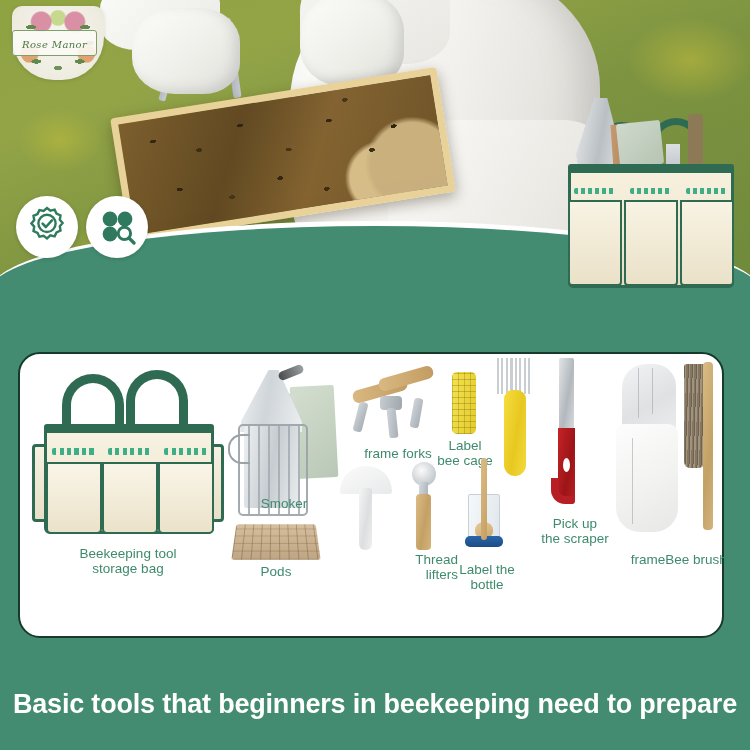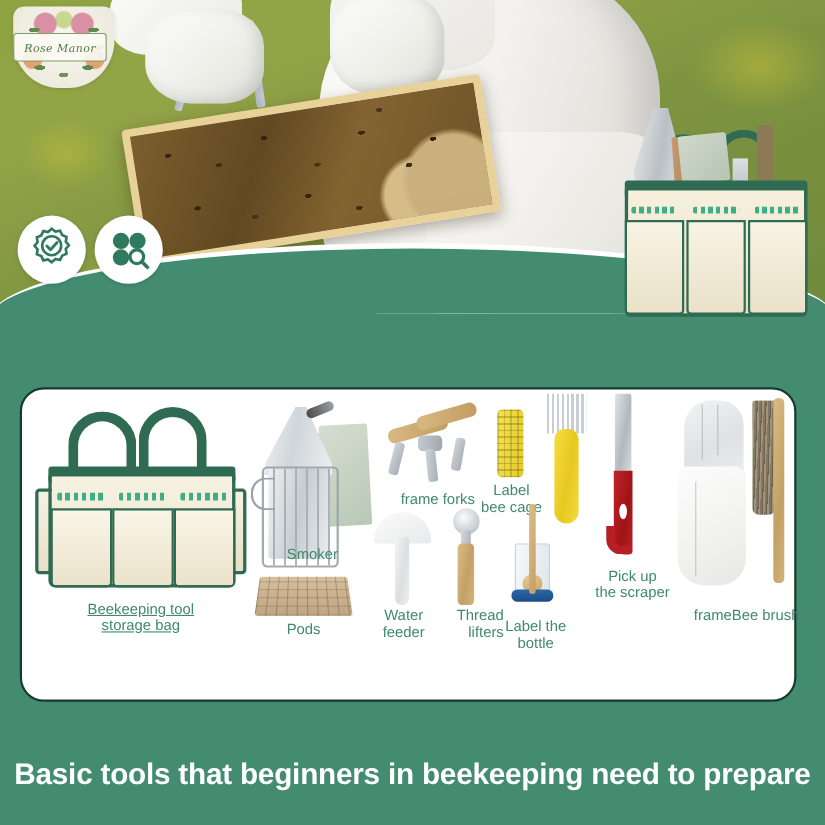--- a/index.html
+++ b/index.html
@@ -565,21 +565,21 @@
         <div id="bag-side-r"></div>
         <div id="bag-rim"></div>
         <div id="bag-body"></div>
         <div class="bag-pocket" style="left:12px;width:56px;"></div>
         <div class="bag-pocket" style="left:68px;width:56px;"></div>
         <div class="bag-pocket" style="left:124px;width:56px;"></div>
         <div class="bag-zig" style="left:18px;top:78px;width:44px;"></div>
         <div class="bag-zig" style="left:74px;top:78px;width:44px;"></div>
         <div class="bag-zig" style="left:130px;top:78px;width:44px;"></div>
       </div>
-      <div class="lbl" style="left:20px;top:192px;width:176px;text-decoration:underline;">Beekeeping tool
+      <div class="lbl" style="left:20px;top:192px;width:176px;">Beekeeping tool
 storage bag</div>
 
       <div id="smoker">
         <div id="sm-leather"></div>
         <div id="sm-bellow"></div>
         <div id="sm-cone"></div>
         <div id="sm-nozzle"></div>
         <div id="sm-body"></div>
         <div id="sm-cage"></div>
         <div id="sm-hook"></div>
@@ -600,22 +600,20 @@
       <div class="lbl" style="left:320px;top:92px;width:116px;">frame forks</div>
 
       <div id="queen-cage"></div>
       <div class="lbl" style="left:404px;top:84px;width:82px;">Label
 bee cage</div>
 
       <div id="feeder">
         <div id="fd-dome"></div>
         <div id="fd-tube"></div>
       </div>
-      <div class="lbl" style="left:308px;top:198px;width:78px;">Water
-feeder</div>
 
       <div id="lifter">
         <div id="lf-wheel"></div>
         <div id="lf-neck"></div>
         <div id="lf-handle"></div>
       </div>
       <div class="lbl" style="left:370px;top:198px;width:68px;text-align:right;">Thread
 lifters</div>
 
       <div id="bottle">

